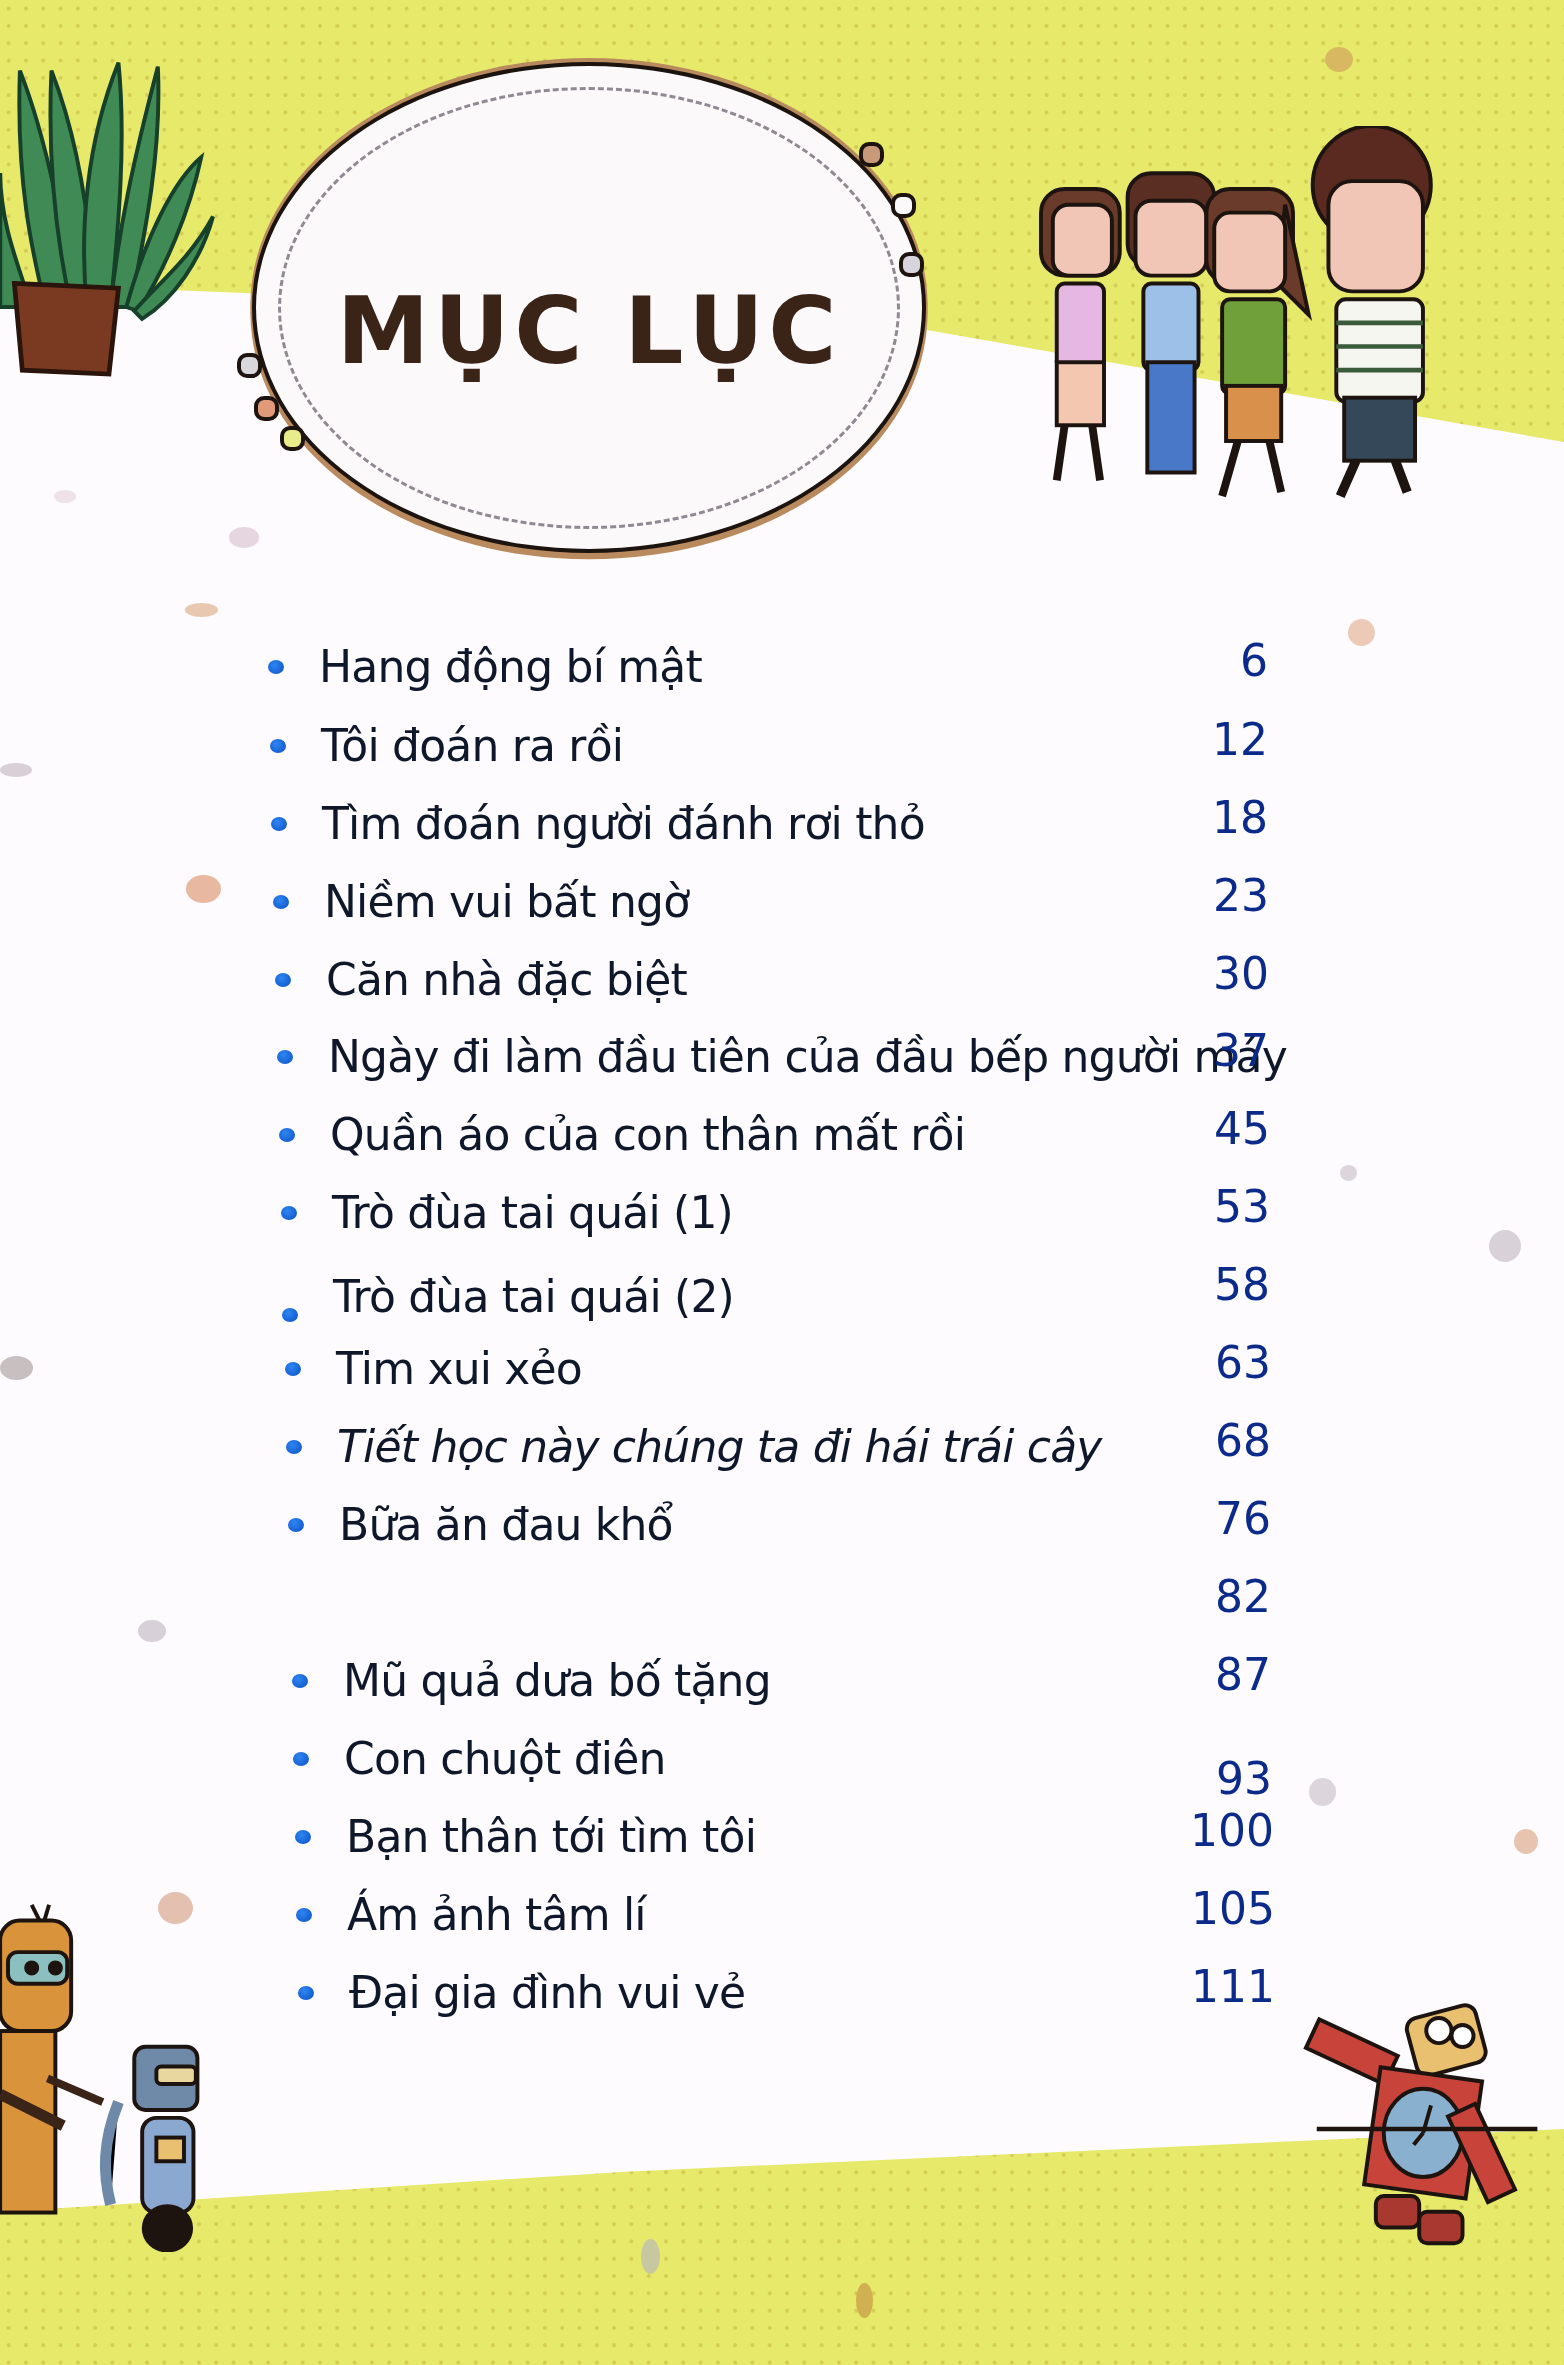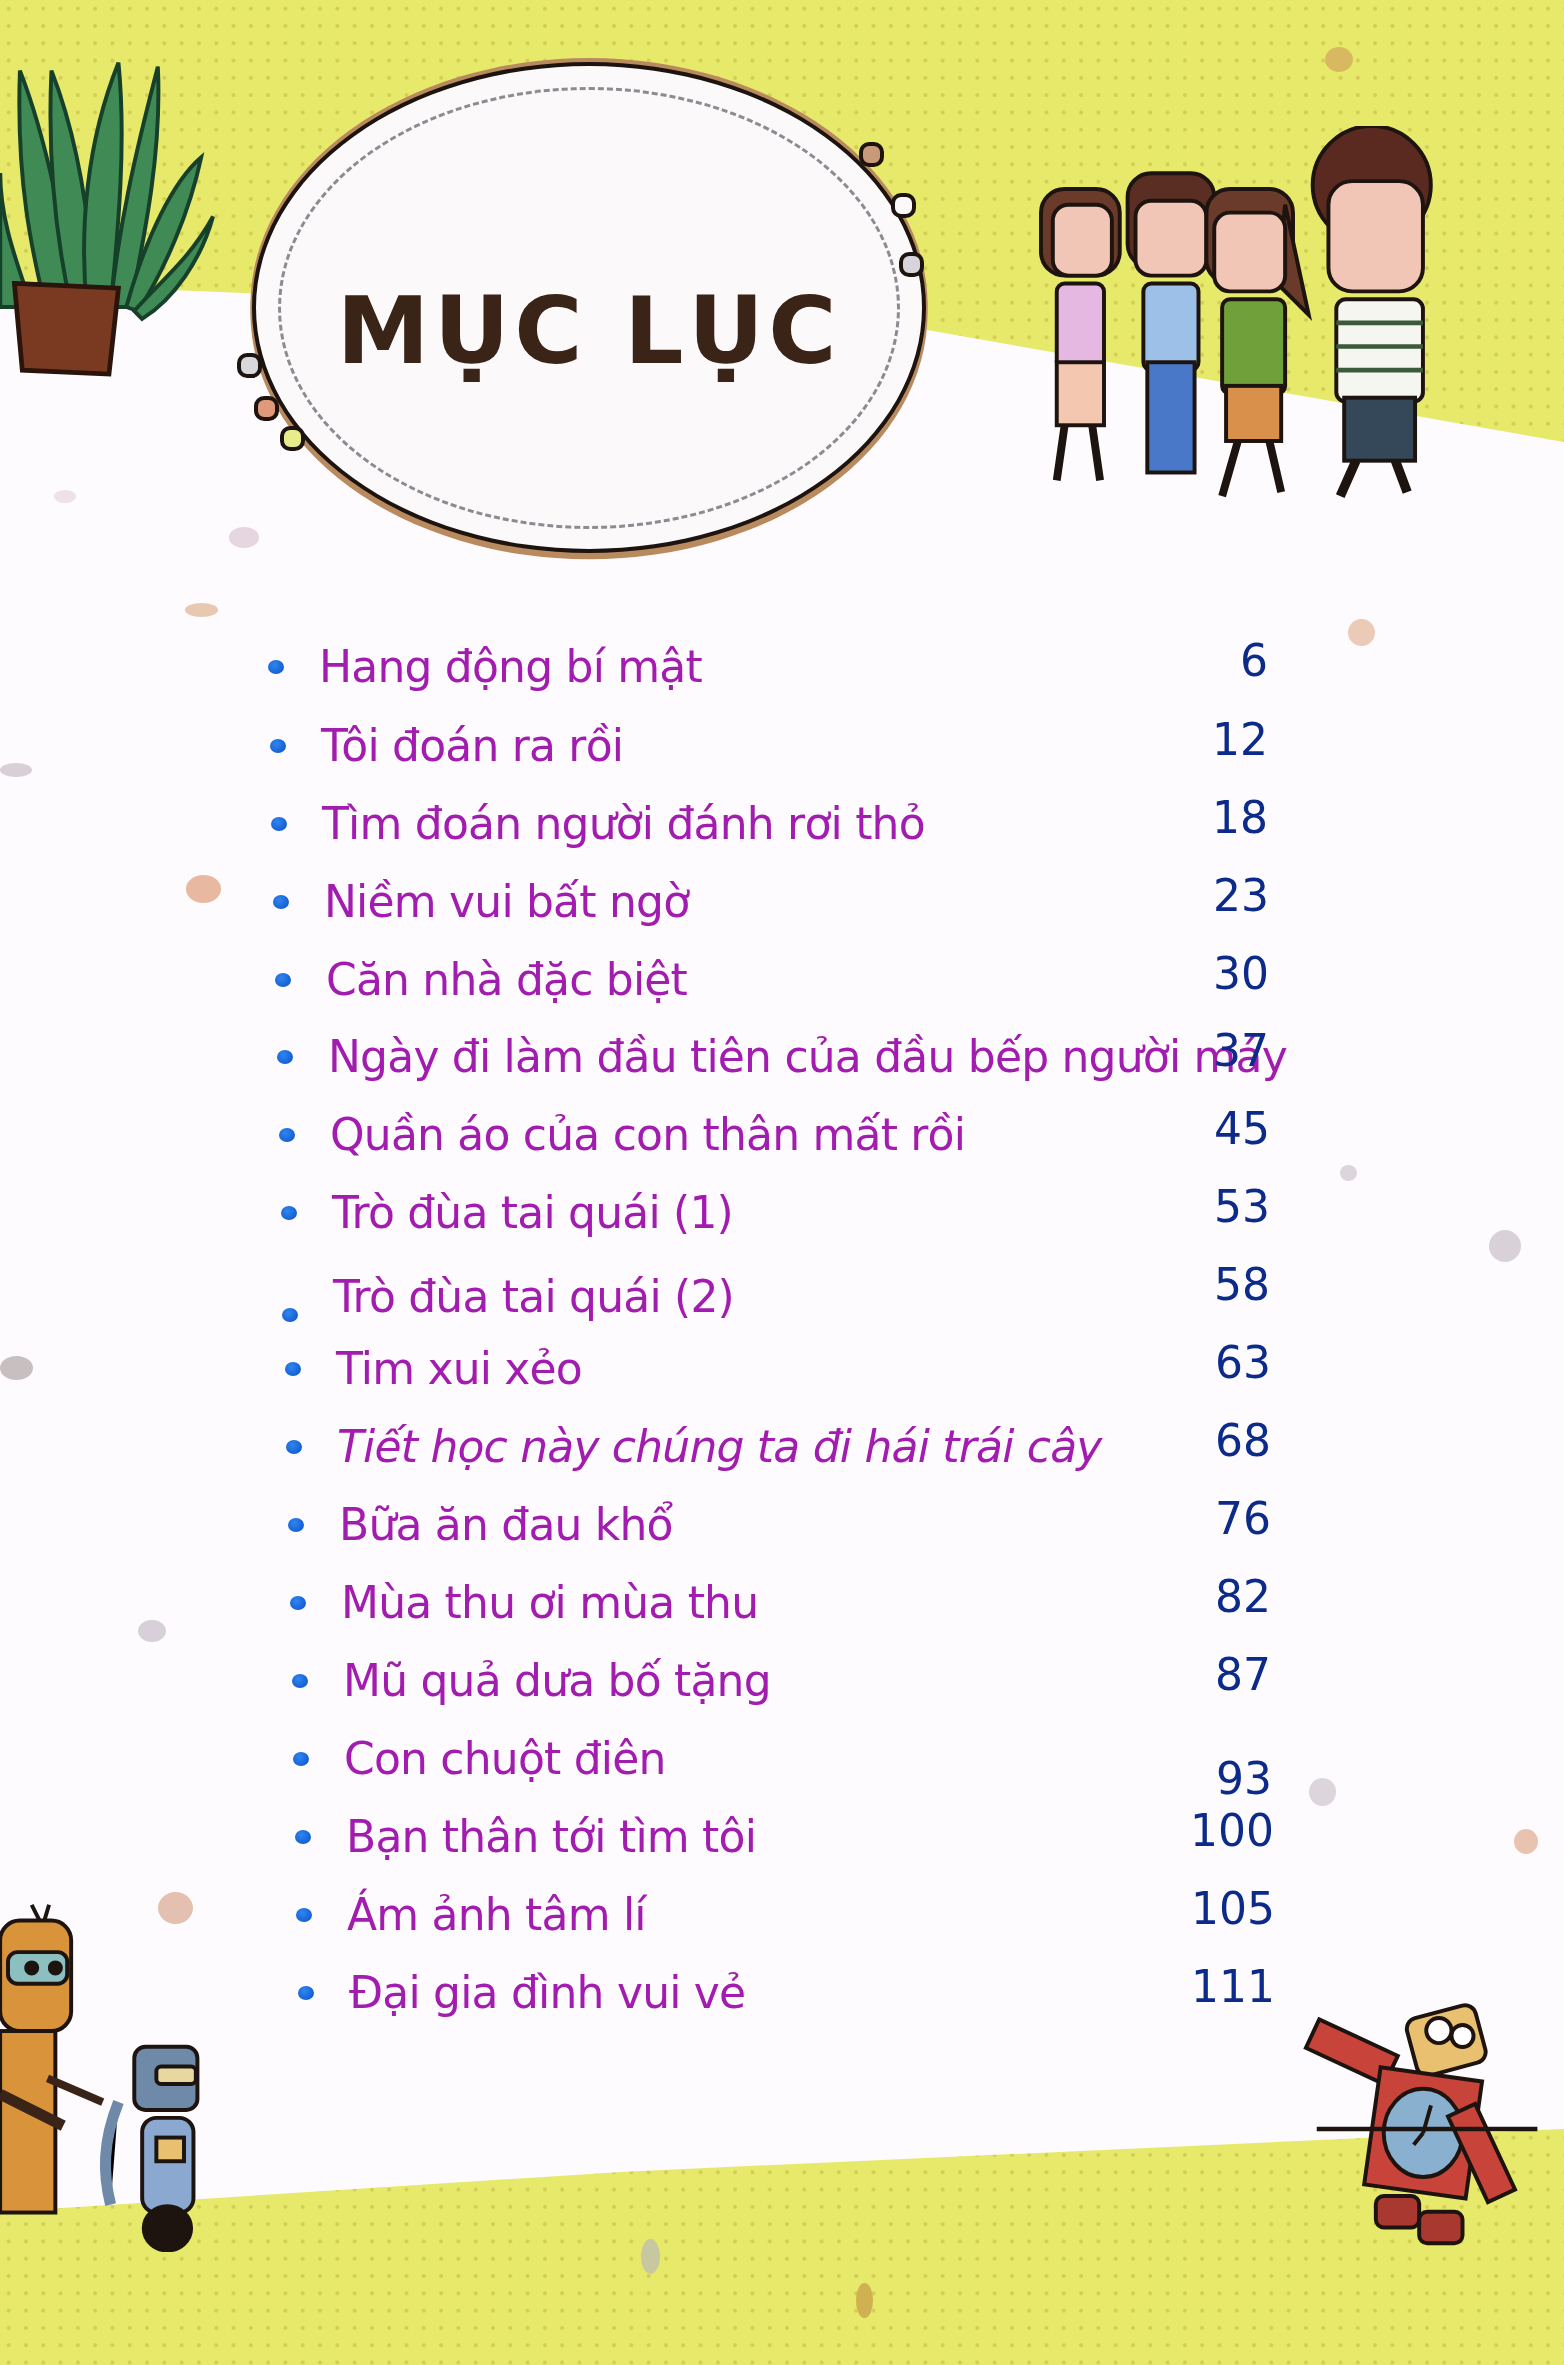--- a/index.html
+++ b/index.html
@@ -44,21 +44,21 @@
   .toc { position: absolute; left: 0; top: 0; width: 1564px; height: 2366px; }
   .toc-row {
     position: absolute; height: 63px; display: flex; align-items: center;
   }
   .bullet {
     width: 16px; height: 14px; border-radius: 50%;
     background: radial-gradient(circle at 40% 35%, #2f86f0, #0a4fc7);
     margin-right: 35px; flex: none;
   }
   .toc-title {
-    font-family: "DejaVu Sans", sans-serif; font-size: 44px; color: #a21caf;
+    font-family: "DejaVu Sans", sans-serif; font-size: 44px; color: #0f172a;
     white-space: nowrap; letter-spacing: -0.8px;
   }
   .toc-page {
     position: absolute; font-family: "DejaVu Sans", sans-serif; font-size: 44px;
     color: #0b2a8a; text-align: right; width: 95px;
   }
   .illus { position: absolute; }
 </style>
 </head>
 <body>
@@ -239,24 +239,20 @@
     <span class="toc-title">Tiết học này chúng ta đi hái trái cây</span>
   </div>
   <div class="toc-page" style="left:1176px;top:1415px;">68</div>
 
   <div class="toc-row" style="left:288px;top:1493px;">
     <span class="bullet"></span>
     <span class="toc-title">Bữa ăn đau khổ</span>
   </div>
   <div class="toc-page" style="left:1176px;top:1493px;">76</div>
 
-  <div class="toc-row" style="left:290px;top:1571px;">
-    <span class="bullet"></span>
-    <span class="toc-title">Mùa thu ơi mùa thu</span>
-  </div>
   <div class="toc-page" style="left:1176px;top:1571px;">82</div>
 
   <div class="toc-row" style="left:292px;top:1649px;">
     <span class="bullet"></span>
     <span class="toc-title">Mũ quả dưa bố tặng</span>
   </div>
   <div class="toc-page" style="left:1176px;top:1649px;">87</div>
 
   <div class="toc-row" style="left:293px;top:1727px;">
     <span class="bullet"></span>

